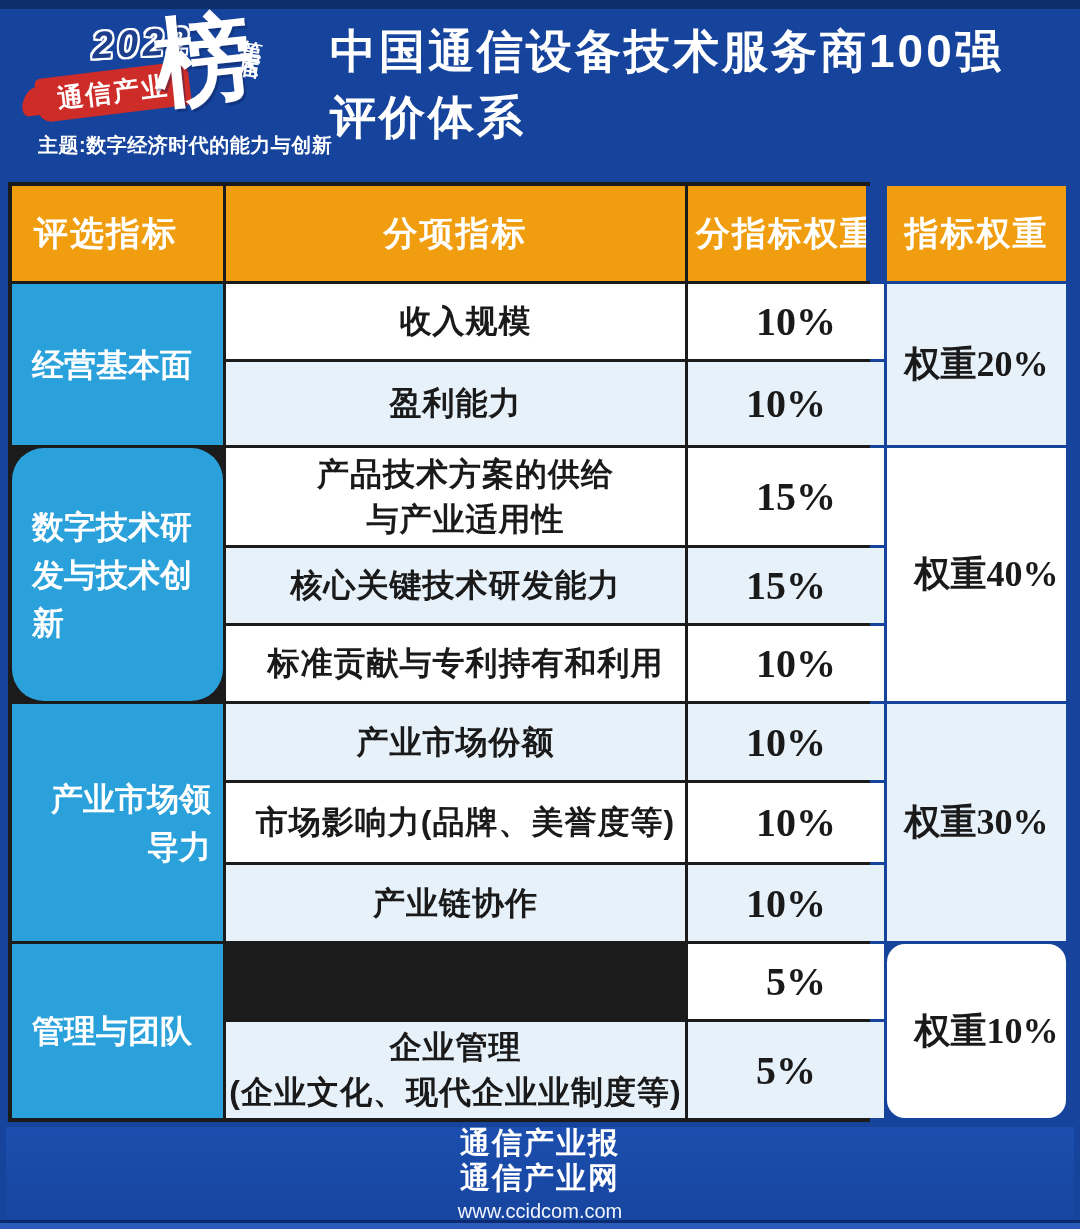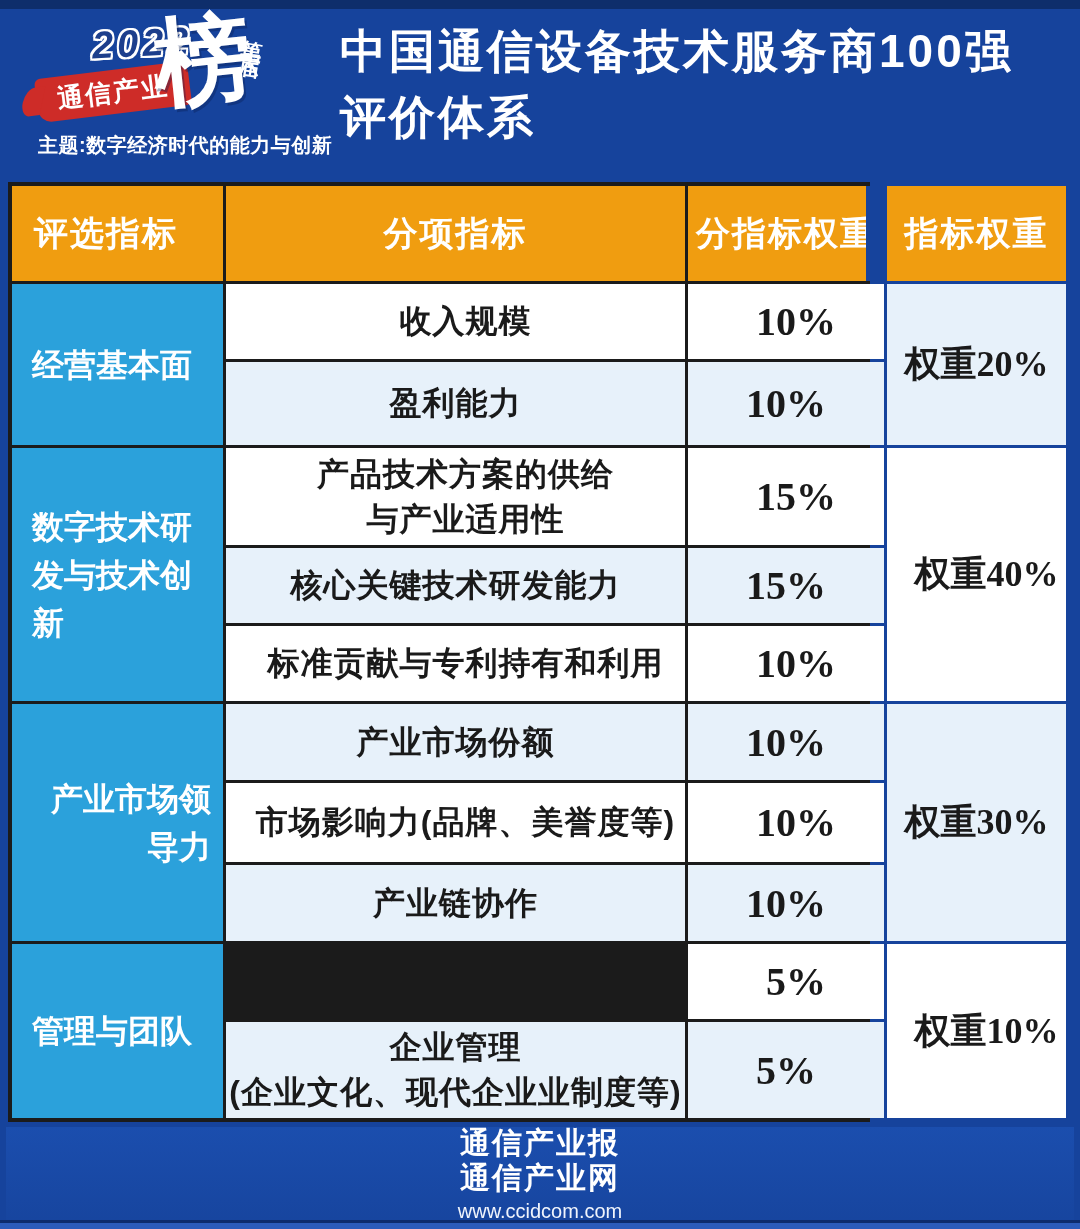--- a/index.html
+++ b/index.html
@@ -43,21 +43,21 @@
     font-size:21px; writing-mode:vertical-rl; letter-spacing:6px;
     transform:rotate(9deg);
   }
   .logo-theme {
     position:absolute; left:10px; top:120px; color:#fff;
     font-size:20px; font-weight:bold; white-space:nowrap; letter-spacing:.5px;
   }
 
   
   .title {
-    position:absolute; left:340px; top:18px; color:#fff;
+    position:absolute; left:330px; top:18px; color:#fff;
     font-size:46px; font-weight:800; letter-spacing:3px; line-height:66px;
   }
 
   
   .grid {
     position:absolute; left:8px; top:182px; width:862px; height:940px;
     background:#1B1B1B; padding:4px;
     display:grid; gap:3px;
     grid-template-columns:211px 459px 196px 179px;
     grid-template-rows:95px 75px 83px 97px 75px 75px 76px 79px 76px 75px 96px;
@@ -66,35 +66,35 @@
   .th { grid-row:1; background:#F09D10; color:#fff; font-size:34px; font-weight:bold; letter-spacing:2px; }
   .th-left { justify-content:flex-start; padding-left:22px; }
   .th-gap { position:relative; }
   .th-gap::after { content:""; position:absolute; top:0; right:0; width:18px; height:100%; background:#16439C; }
 
   .cat {
     grid-column:1; background:#2BA1DB; color:#fff;
     font-size:32px; font-weight:bold; line-height:1.5;
     justify-content:flex-start; text-align:left; padding:0 12px 0 20px;
   }
-  .cat1 { grid-row:2/4; } .cat2 { grid-row:4/7; } .cat3 { grid-row:7/10;text-align:right; } .cat4 { grid-row:10/12; }
+  .cat1 { grid-row:2/4; } .cat2 { grid-row:4/7;border-radius:32px; } .cat3 { grid-row:7/10;text-align:right; } .cat4 { grid-row:10/12; }
 
   .name {
     grid-column:2; color:#1A1A1A; font-size:32px; font-weight:bold;
     text-align:center; white-space:pre-line; line-height:1.4; letter-spacing:1px;
   }
   .pct {
     grid-column:3; color:#1A1A1A; font-weight:bold; font-size:40px;
     font-family:"Liberation Serif","DejaVu Serif",serif;
   }
   .wt {
     grid-column:4; color:#1A1A1A; font-weight:bold; font-size:36px;
     font-family:"Liberation Serif","DejaVu Serif",serif;
   }
-  .w1 { grid-row:2/4; } .w2 { grid-row:4/7; } .w3 { grid-row:7/10; } .w4 { grid-row:10/12; }
+  .w1 { grid-row:2/4; } .w2 { grid-row:4/7; } .w3 { grid-row:7/10; } .w4 { grid-row:10/12;border-radius:18px; }
   .r2{grid-row:2}.r3{grid-row:3}.r4{grid-row:4}.r5{grid-row:5}.r6{grid-row:6}
   .r7{grid-row:7}.r8{grid-row:8}.r9{grid-row:9}.r10{grid-row:10}.r11{grid-row:11}
   .bg-w { background:#FFFFFF;padding-left:20px; }
   .bg-l { background:#E7F1FA; }
 
   
   .footer-panel {
     position:absolute; left:6px; top:1127px; width:1068px; height:93px;
     background:linear-gradient(180deg,#1B4EAE 0%,#17459F 100%);
     display:flex; flex-direction:column; align-items:center; justify-content:center;

